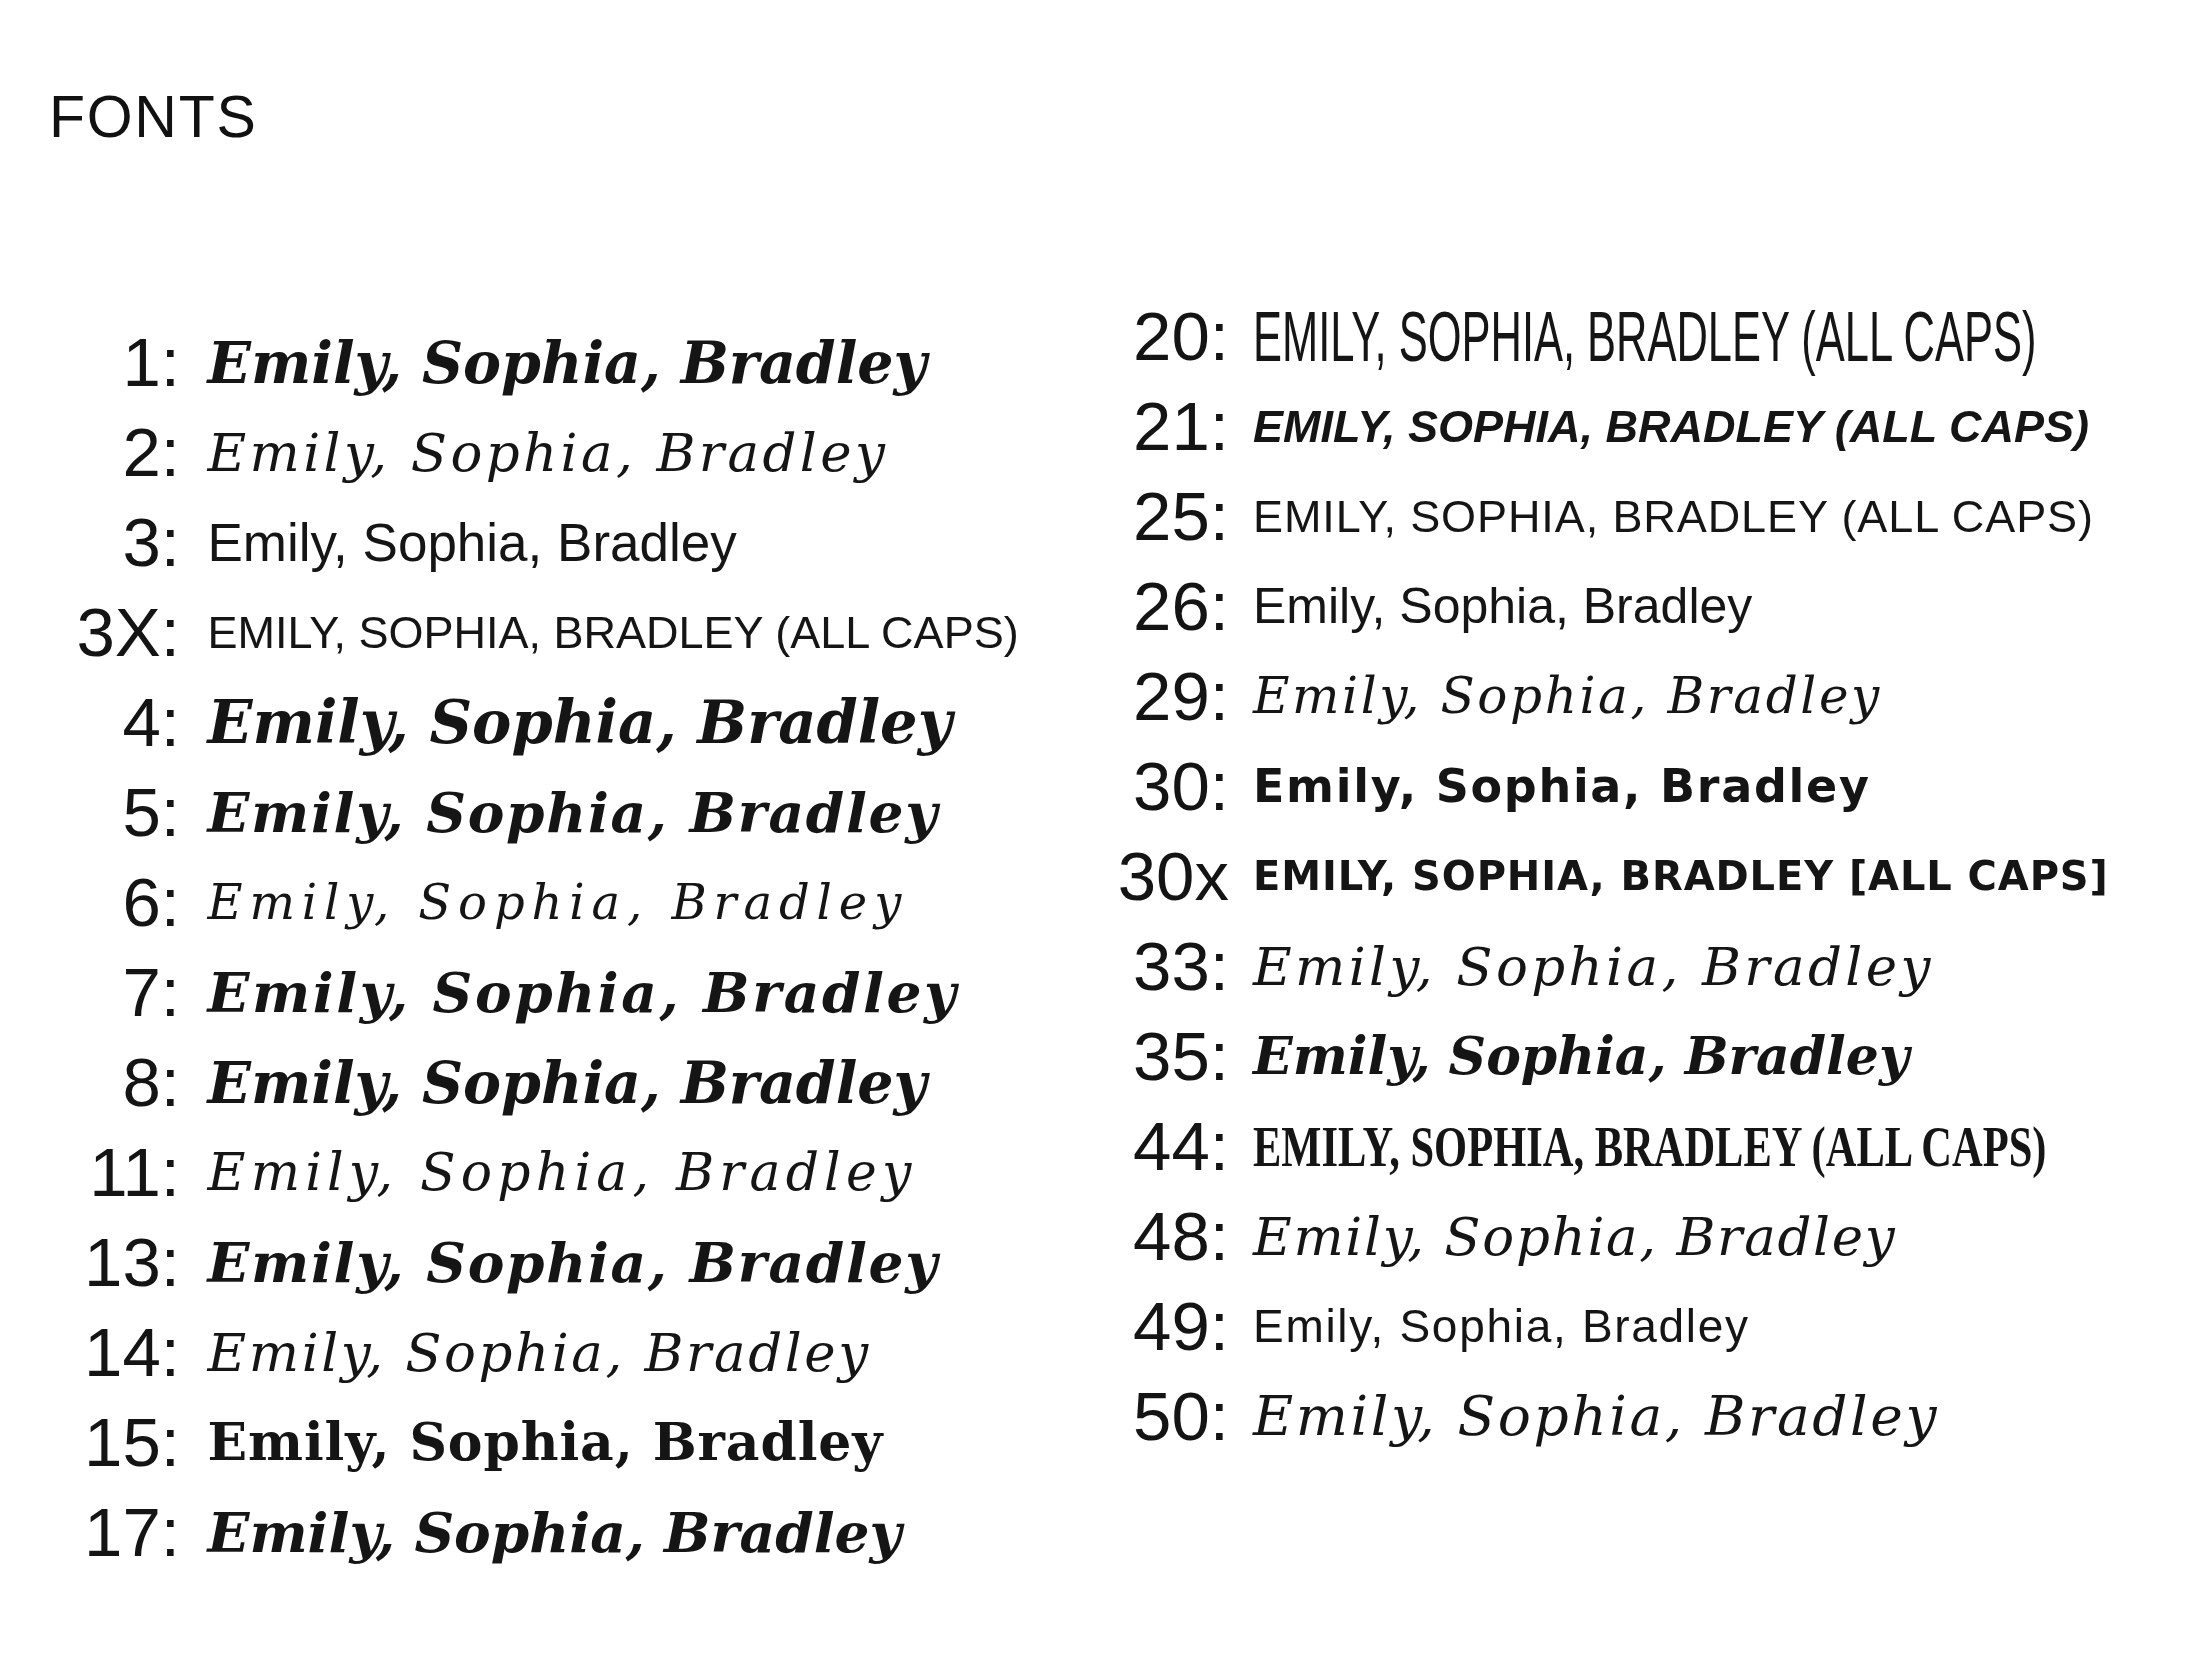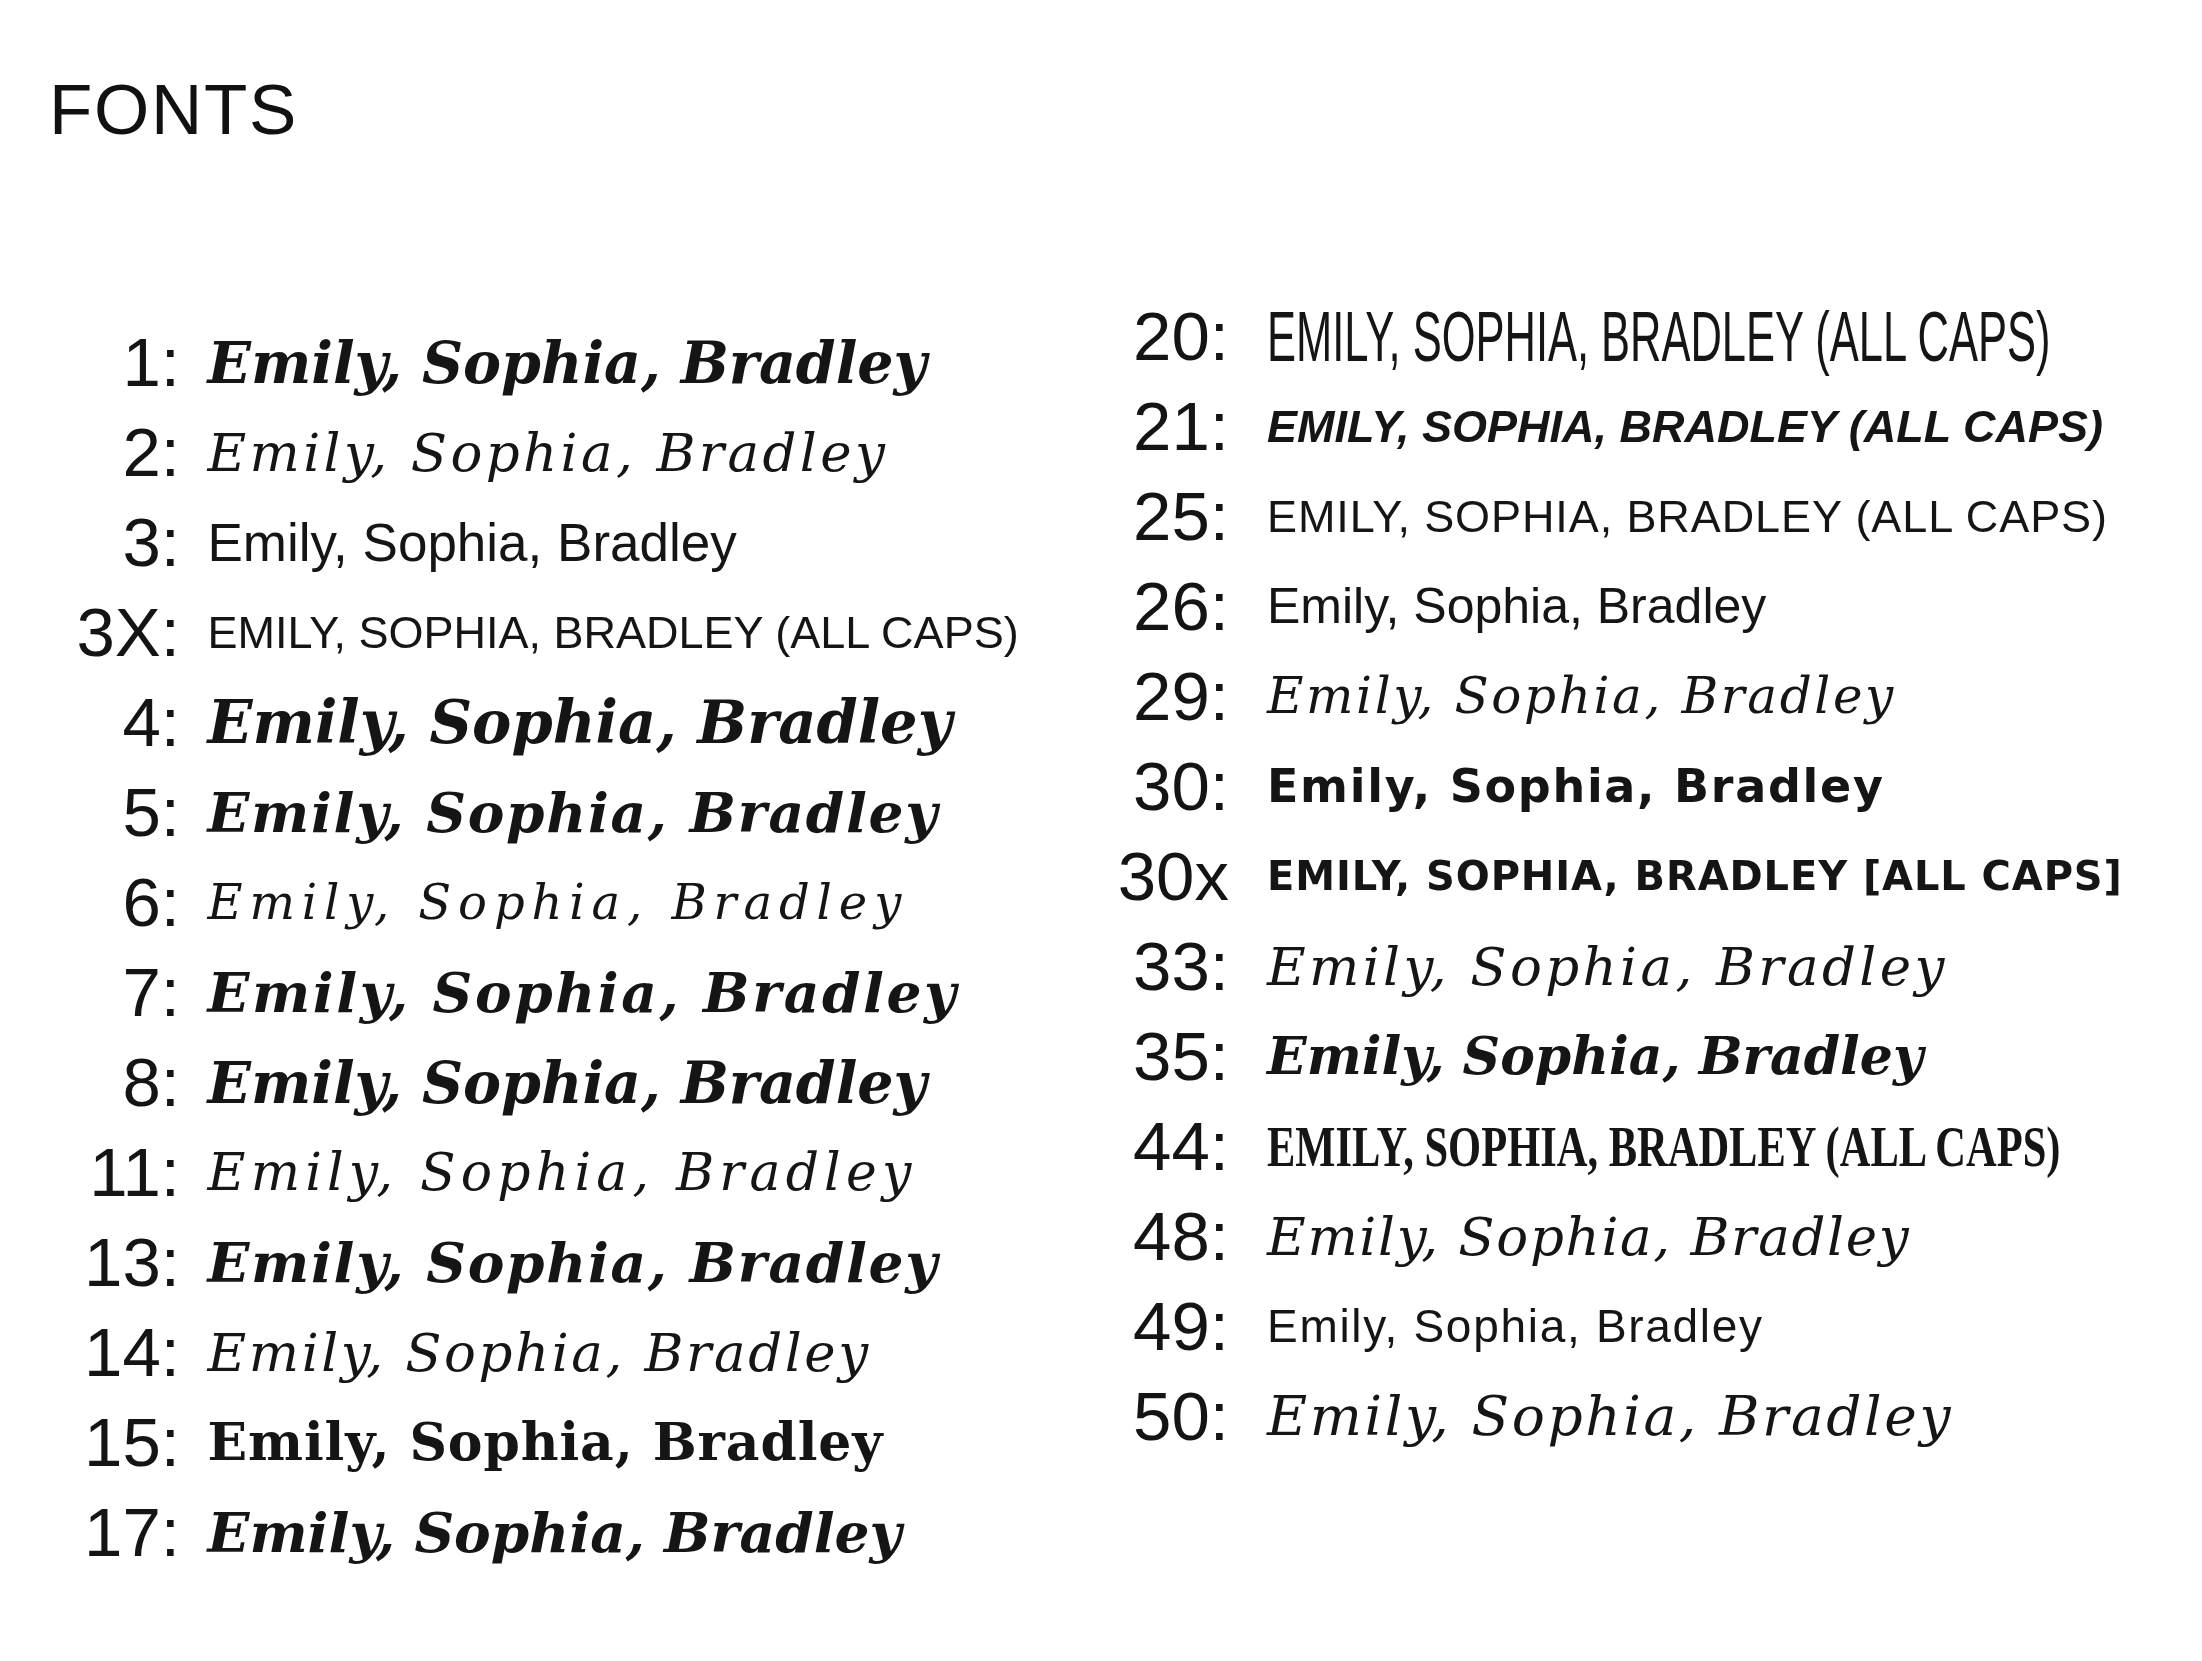--- a/index.html
+++ b/index.html
@@ -14,25 +14,25 @@
   #sheet {
     position: relative;
     width: 2203px;
     height: 1661px;
     background: #ffffff;
     color: #161616;
   }
   h1#title {
     position: absolute;
     left: 49px;
-    top: 69px;
+    top: 83px;
     margin: 0;
     font-family: "Liberation Sans", sans-serif;
     font-weight: 400;
-    font-size: 71px;
+    font-size: 59px;
     letter-spacing: 1.7px;
     color: #111111;
   }
   ul.col {
     position: absolute;
     margin: 0;
     padding: 0;
     list-style: none;
   }
   ul.col-left  { left: 34px;   top: 317px; width: 1032px; }
@@ -45,21 +45,21 @@
   }
   span.num {
     flex: 0 0 146px;
     text-align: right;
     margin-right: 27.5px;
     font-family: "Liberation Sans", sans-serif;
     font-weight: 400;
     font-size: 69px;
     color: #141414;
   }
-  .col-right span.num { flex: 0 0 138px; margin-right: 38px; }
+  .col-right span.num { flex: 0 0 138px; margin-right: 24px; }
   span.sample {
     display: inline-block;
     transform-origin: left center;
     color: #151515;
     line-height: 1;
   }
 
   
   .fs-script-bold          { font-family: "DejaVu Serif", serif; font-style: italic; font-weight: 700; font-size: 57px; }
   .fs-script-elegant       { font-family: "DejaVu Serif", serif; font-style: italic; font-weight: 400; font-size: 53px; letter-spacing: 3.4px; }

